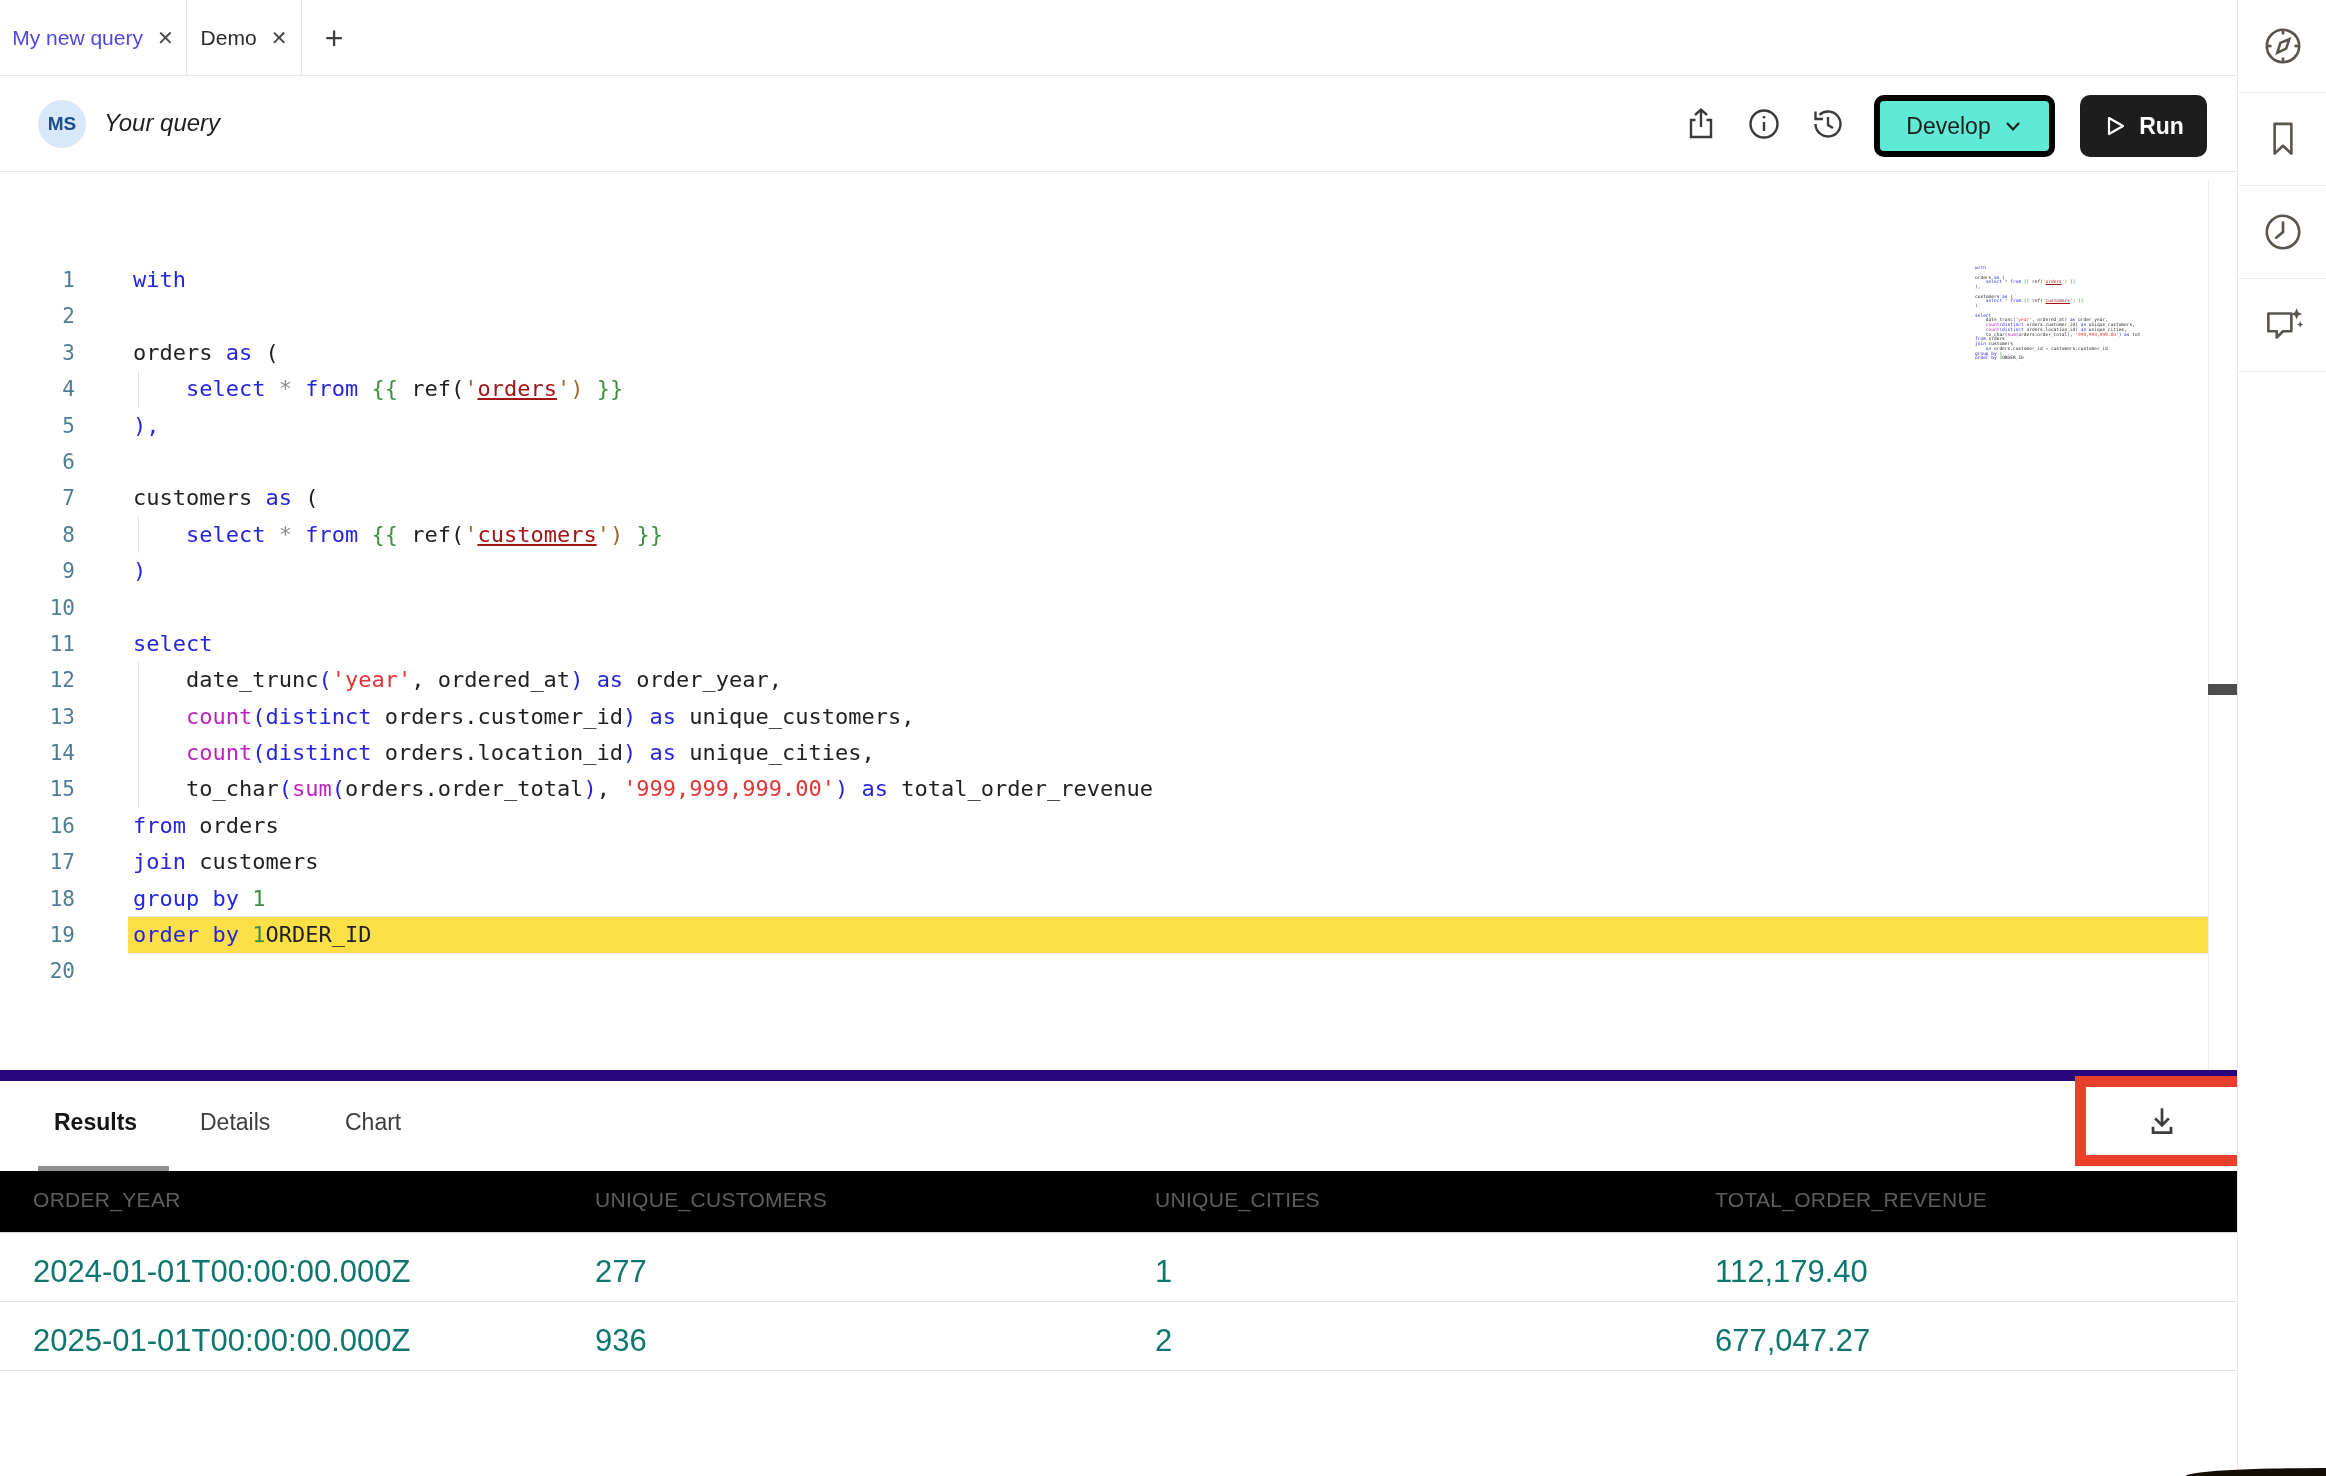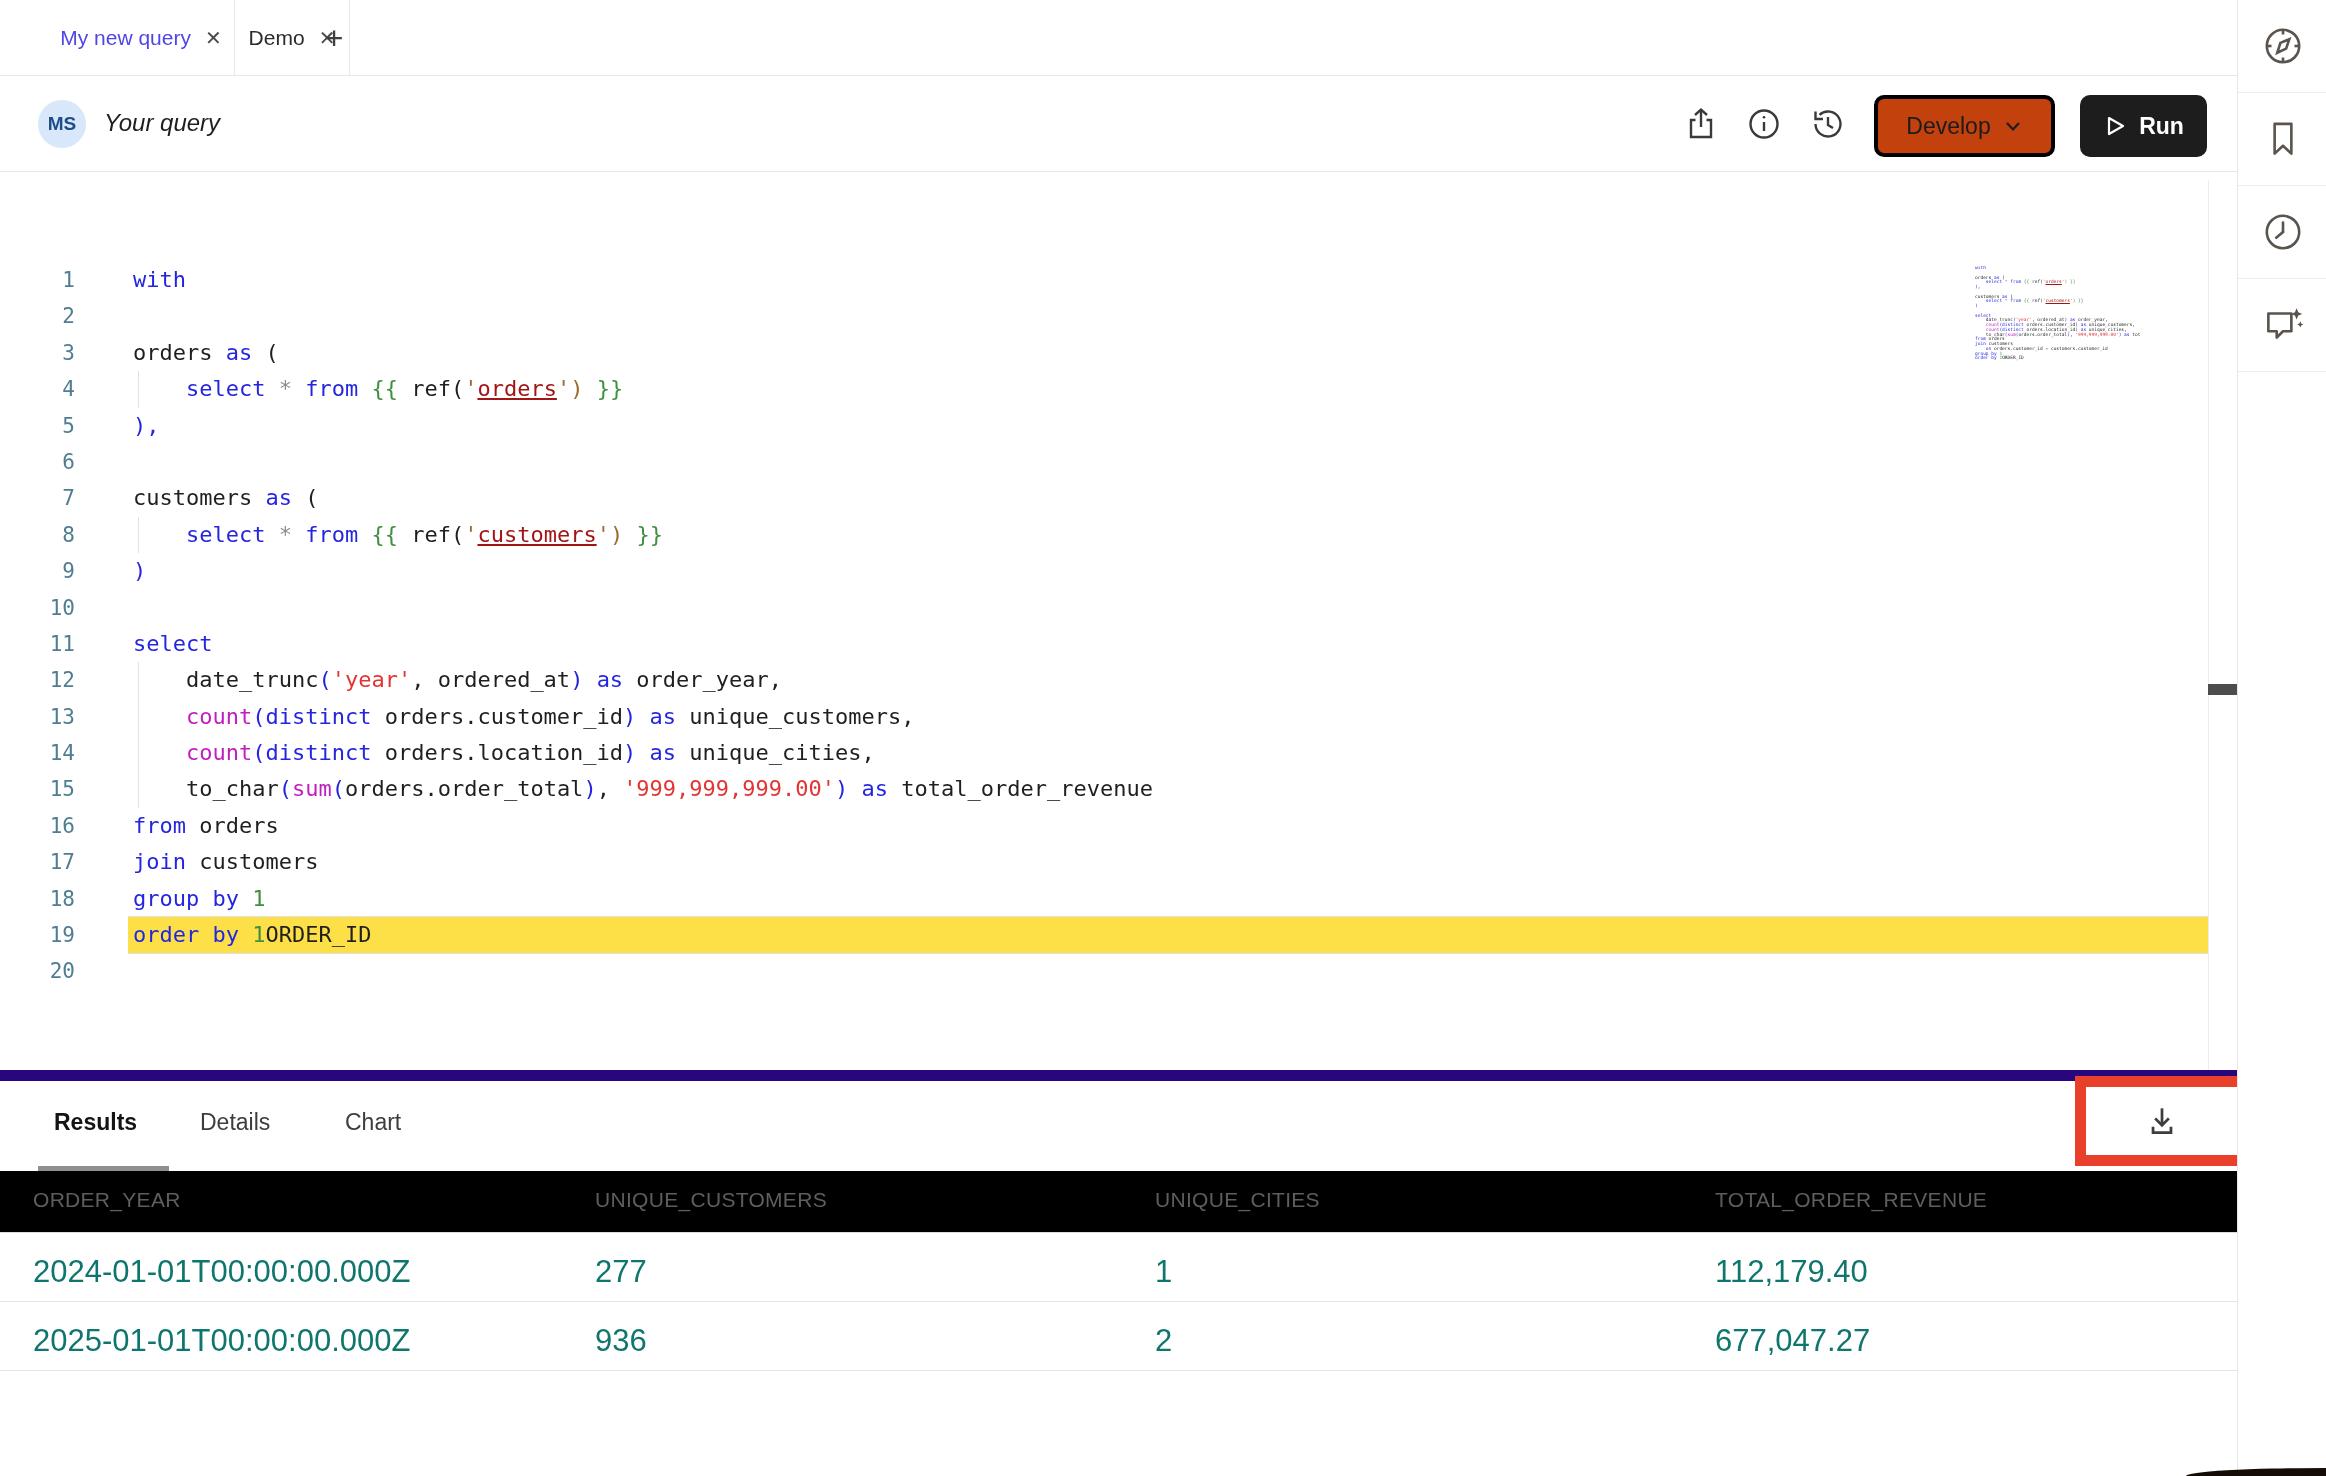--- a/index.html
+++ b/index.html
@@ -6,37 +6,37 @@
   html,body { width: 2326px; height: 1476px; }
   body {
     position: relative; background: #ffffff; overflow: hidden;
     font-family: "Liberation Sans", sans-serif; color: #1f1f1f;
   }
   .abs { position: absolute; }
 
   
   .tabbar { left:0; top:0; width:2237px; height:76px; border-bottom:1px solid #e8e8e8; background:#fff; }
   .edtab { position:absolute; top:0; height:76px; display:flex; align-items:center; justify-content:center;
-           gap:14px; border-right:1px solid #e8e8e8; font-size:21px; cursor:default;margin-left:48px; }
+           gap:14px; border-right:1px solid #e8e8e8; font-size:21px; cursor:default; }
   .edtab .close { font-size:20px; color:#4a4a4a; line-height:1; }
   .tab1 { left:0; width:187px; color:#4f46e5; }
   .tab2 { left:187px; width:115px; color:#2b2b2b; }
   .newtab { position:absolute; left:310px; top:0; height:76px; width:48px; display:flex; align-items:center;
             justify-content:center; font-size:32px; font-weight:300; color:#3f3f3f; }
 
   
   .header { left:0; top:76px; width:2237px; height:96px; border-bottom:1px solid #e8e8e8; background:#fff; }
   .avatar { position:absolute; left:38px; top:24px; width:48px; height:48px; border-radius:50%;
             background:#d8e7fa; color:#1d4e89; font-weight:bold; font-size:19px;
             display:flex; align-items:center; justify-content:center; }
   .qtitle { position:absolute; left:104px; top:33px; font-size:24px; color:#1f1f1f;font-style:italic; }
   .hicon { position:absolute; top:30px; width:36px; height:36px; color:#3a3a3a; }
   .btn { position:absolute; display:flex; align-items:center; justify-content:center; gap:12px;
          border-radius:10px; font-size:23px; }
-  .develop-btn { left:1874px; top:19px; width:181px; height:62px; border:4px solid #000000; background:#c2410c; color:#1c1c1c; }
+  .develop-btn { left:1874px; top:19px; width:181px; height:62px; border:6px solid #000000; background:#5eead4; color:#1c1c1c; }
   .run-btn { left:2080px; top:19px; width:127px; height:62px; background:#1d1d1d; color:#fff; font-weight:600;border-radius:10px; }
 
   
   .status-badge { left:40px; top:193px; height:57px; display:flex; align-items:center; gap:14px;
                   padding:0 24px 0 14px; background:#e9f8ee; border-radius:10px; }
   .status-badge .txt { font-size:23px; font-weight:600; color:#2f9a55; }
   .save-btn { left:1963px; top:193px; width:240px; height:58px; border:2px solid #b9b9b9; background:#fff; color:#1c1c1c; }
 
   
   .editor { left:0; top:172px; width:2237px; height:898px; background:#fff; }

